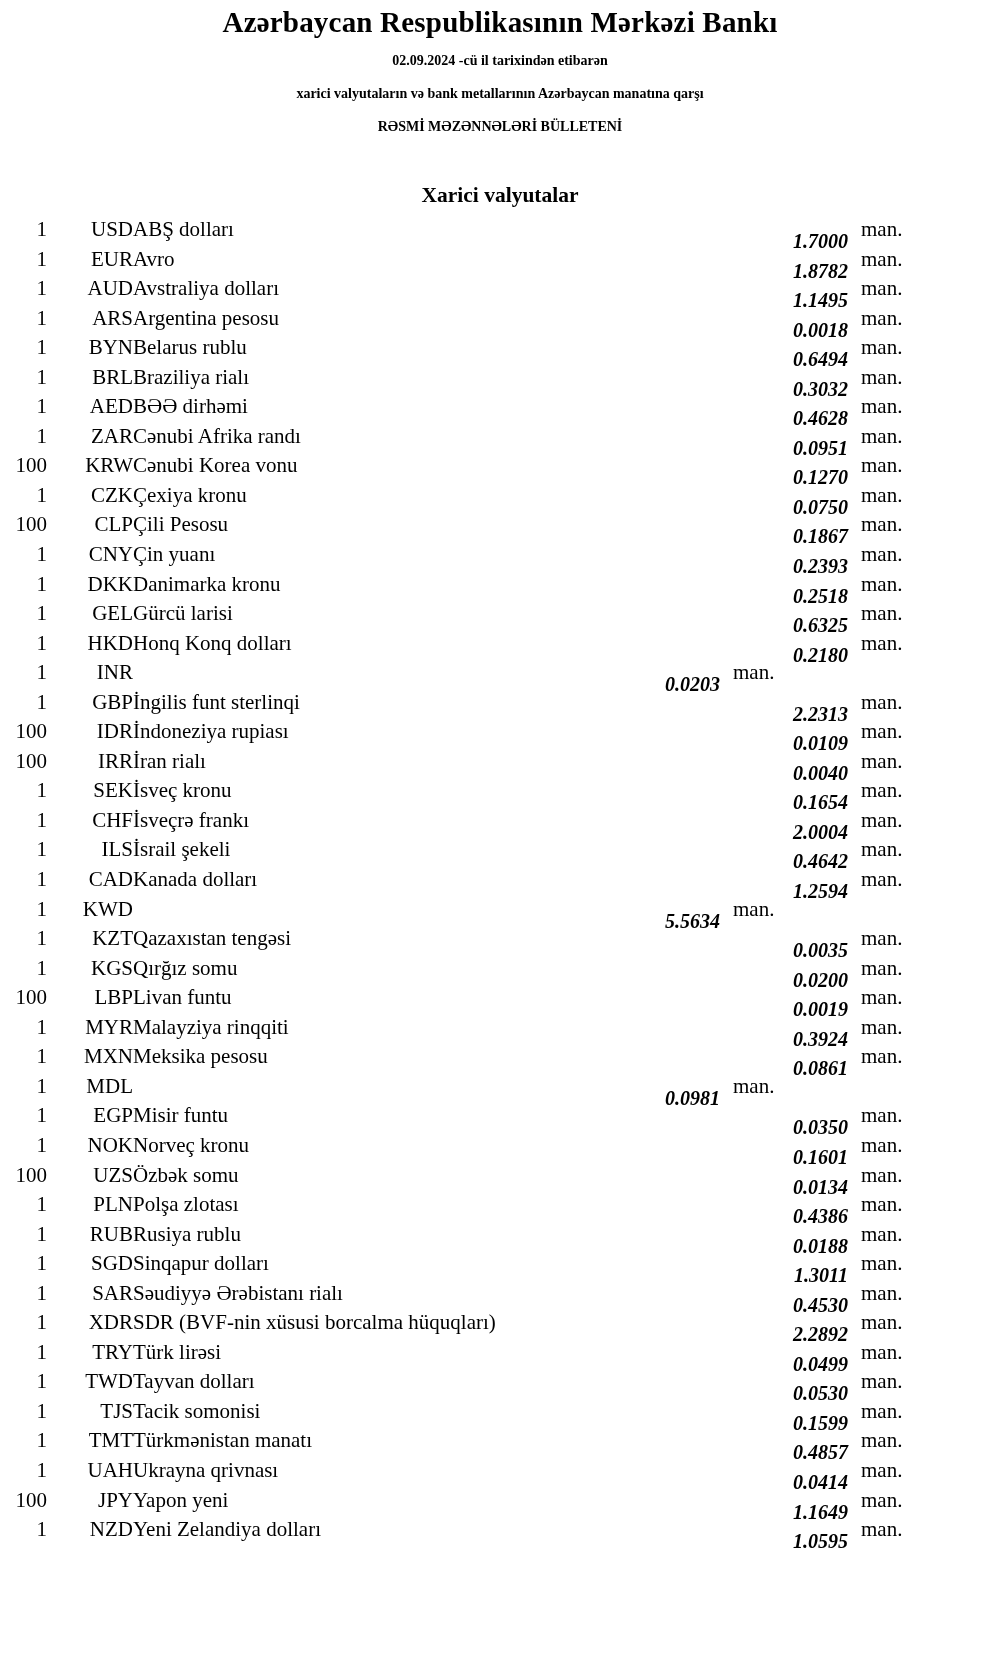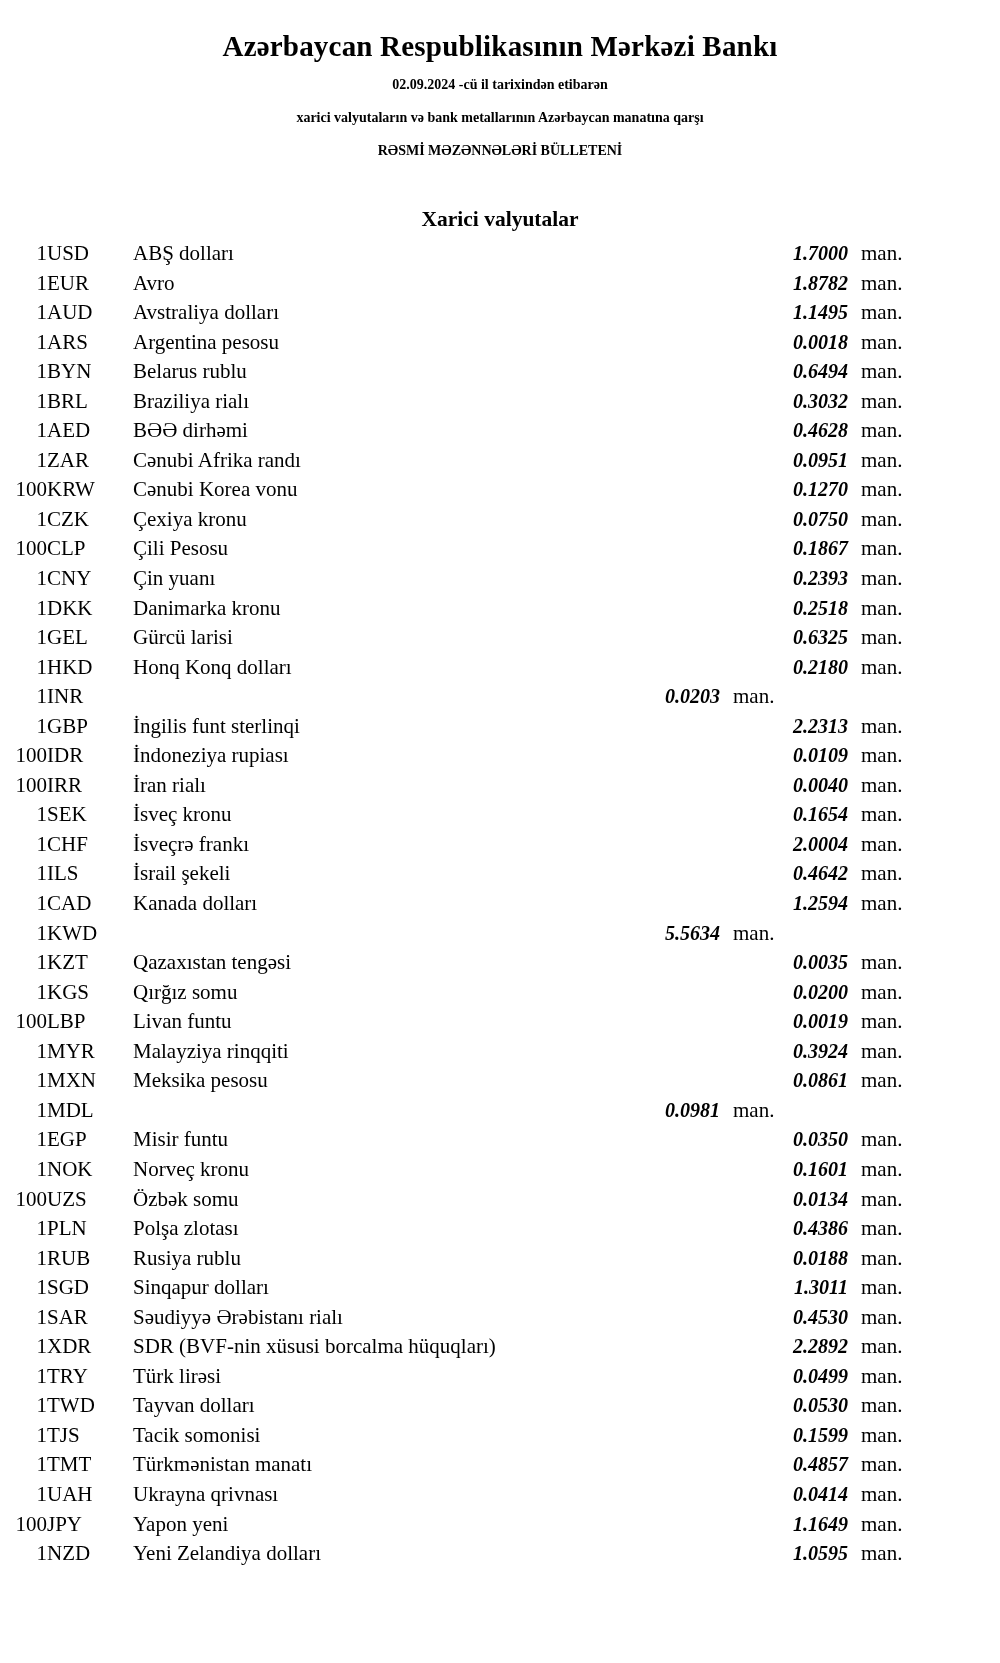--- a/index.html
+++ b/index.html
@@ -7,21 +7,21 @@
   body {
     width: 1000px;
     font-family: "Liberation Serif", "DejaVu Serif", serif;
     color: #000000;
   }
   .page {
     position: relative;
     width: 1000px;
     height: 1663px;
     background: #ffffff;
-    padding-top: 28px;
+    padding-top: 4px;
     overflow: hidden;
   }
   .header { text-align: center; }
   .bank-title {
     font-size: 29px;
     font-weight: bold;
     line-height: 36px;
     letter-spacing: 0.2px;
   }
   .hline {
@@ -43,23 +43,23 @@
   }
   .row {
     display: grid;
     grid-template-columns: 47px 86px 1fr 128px 64px;
     line-height: 29.56px;
     height: 29.56px;
     font-size: 21px;
     white-space: nowrap;
   }
   .qty   { text-align: right; }
-  .code  { text-align: left; }
+  .code  { text-align: right; }
   .cname { text-align: left; }
-  .rate  { text-align: right; font-weight: bold; font-style: italic; font-size: 20px; }
+  .rate  { text-align: right; font-weight: bold; font-style: italic; font-size: 20px; margin-top: 12px; }
   .unit  { text-align: left; padding-left: 13px; }
 </style>
 </head>
 <body>
 
 <div class="page">
 
   <div class="header">
     <div class="bank-title">Azərbaycan Respublikasının Mərkəzi Bankı</div>
     <div class="hline">02.09.2024 -cü il tarixindən etibarən</div>

